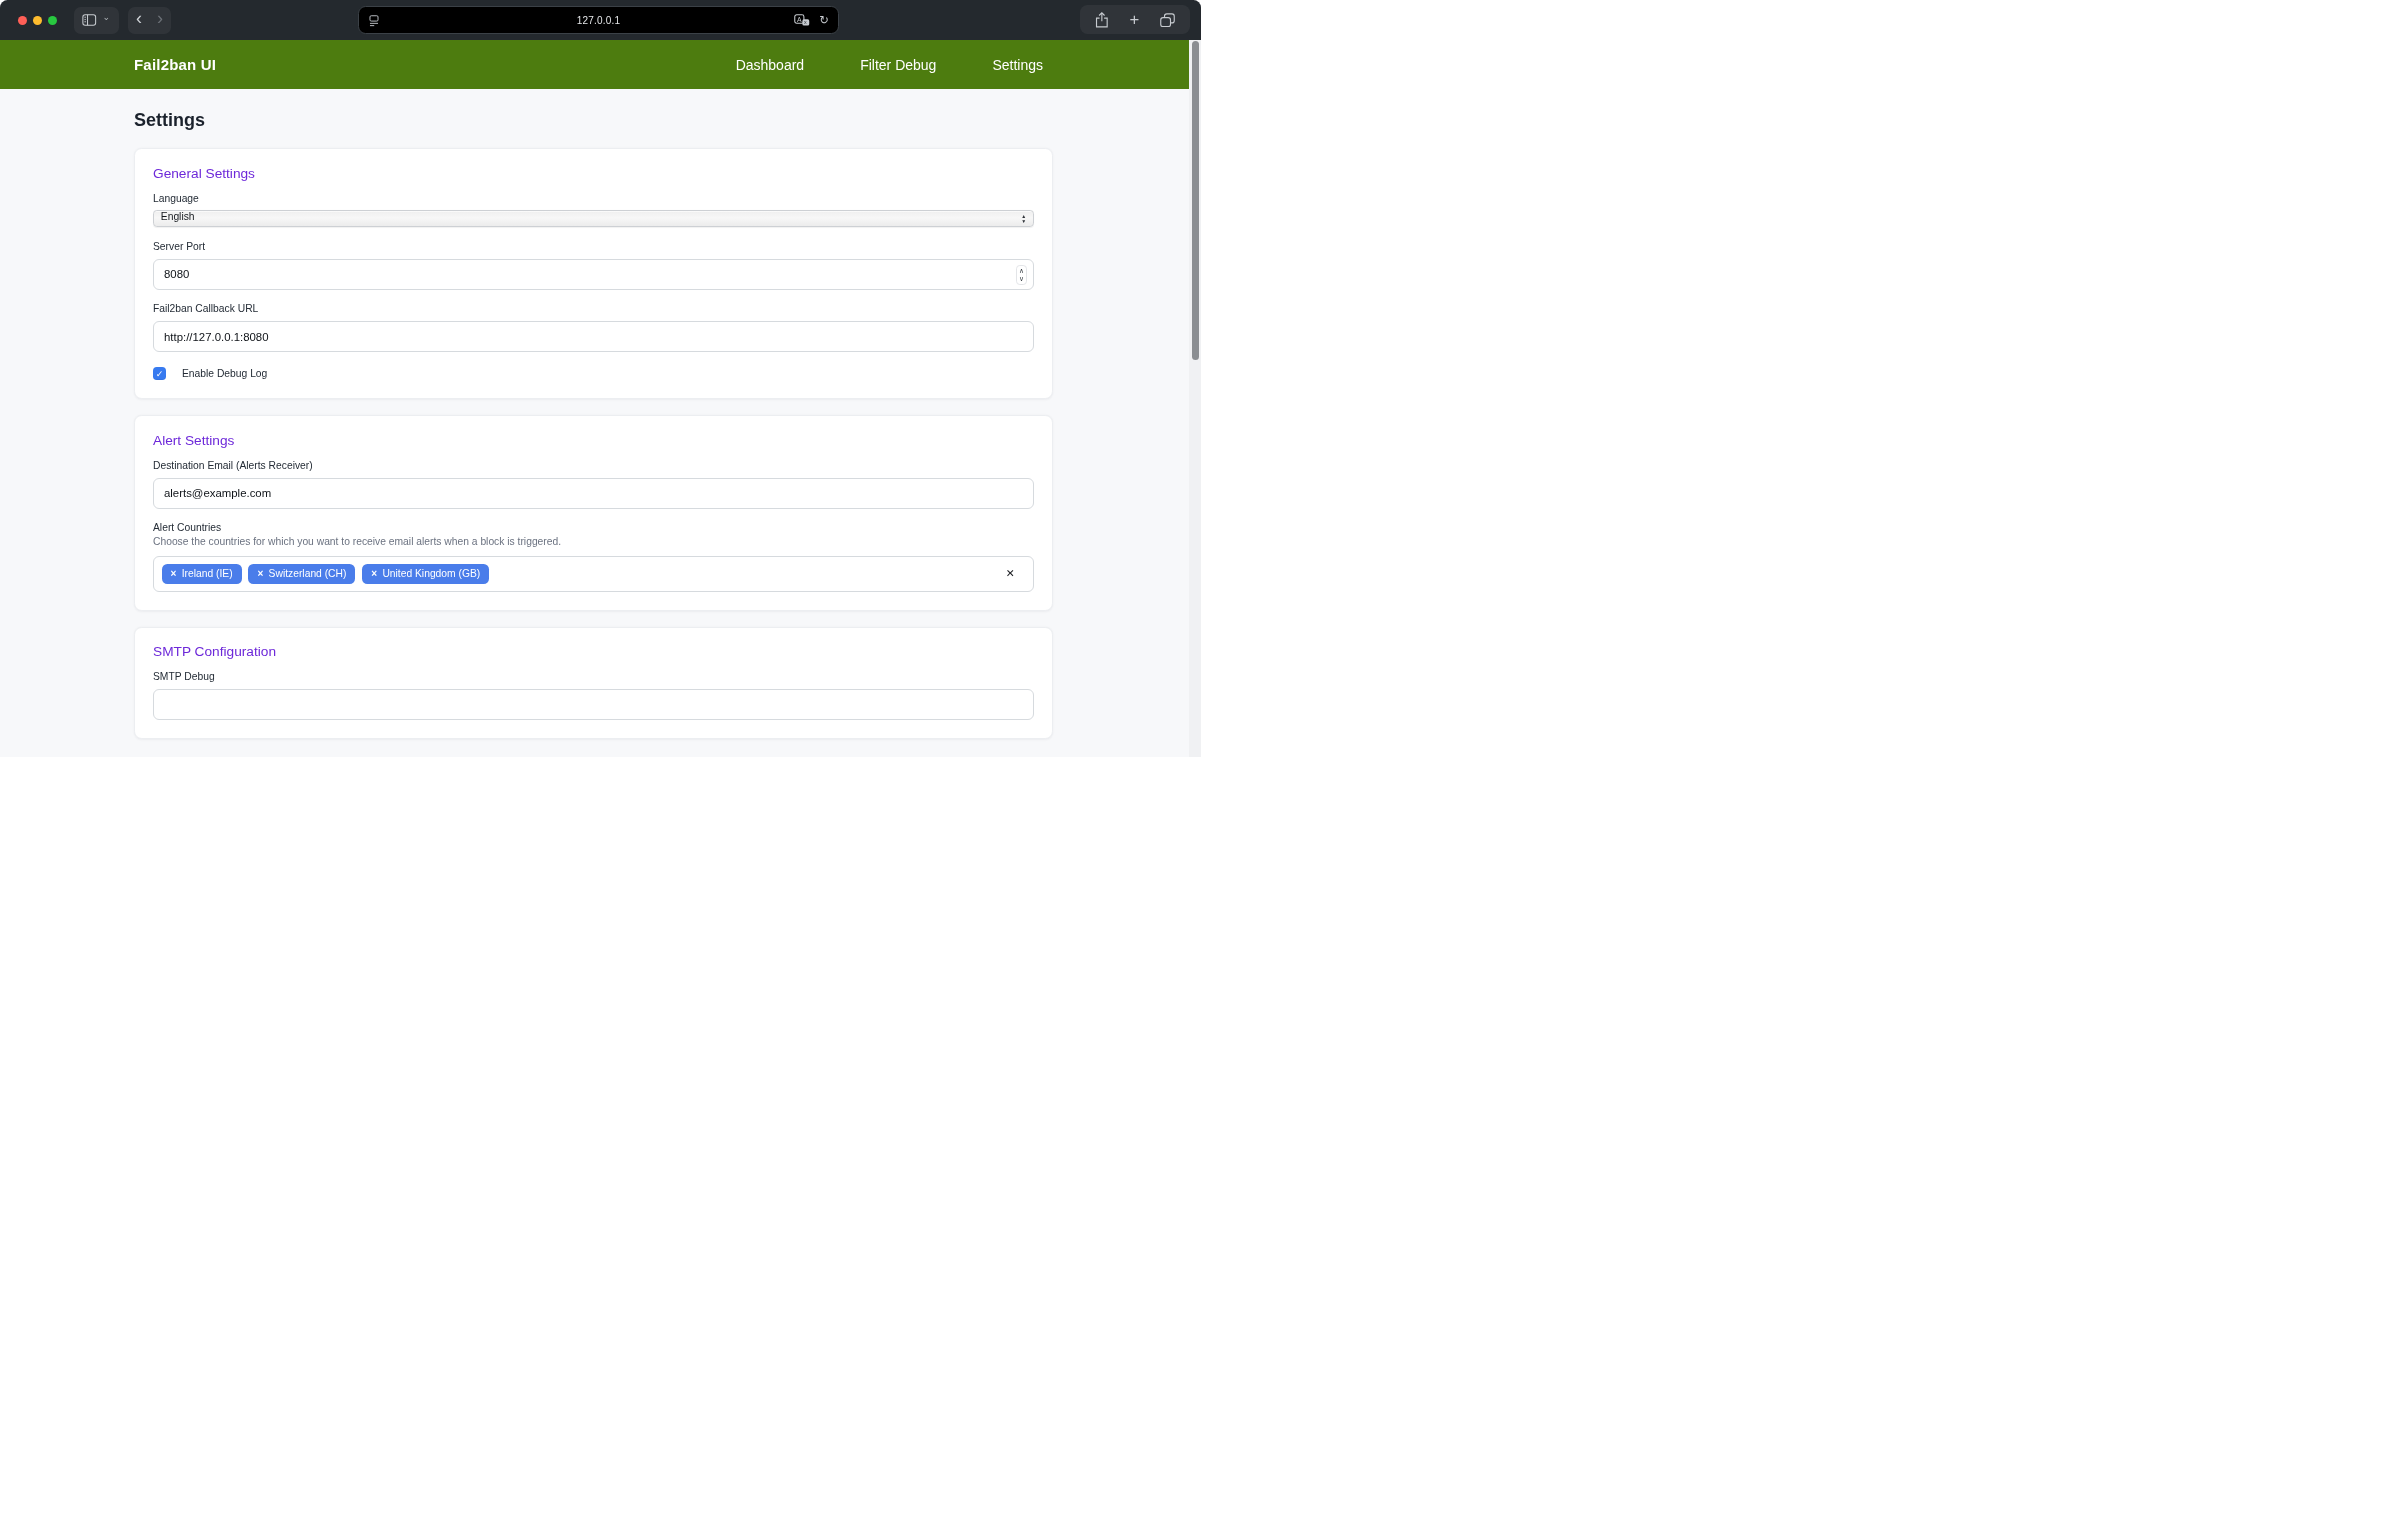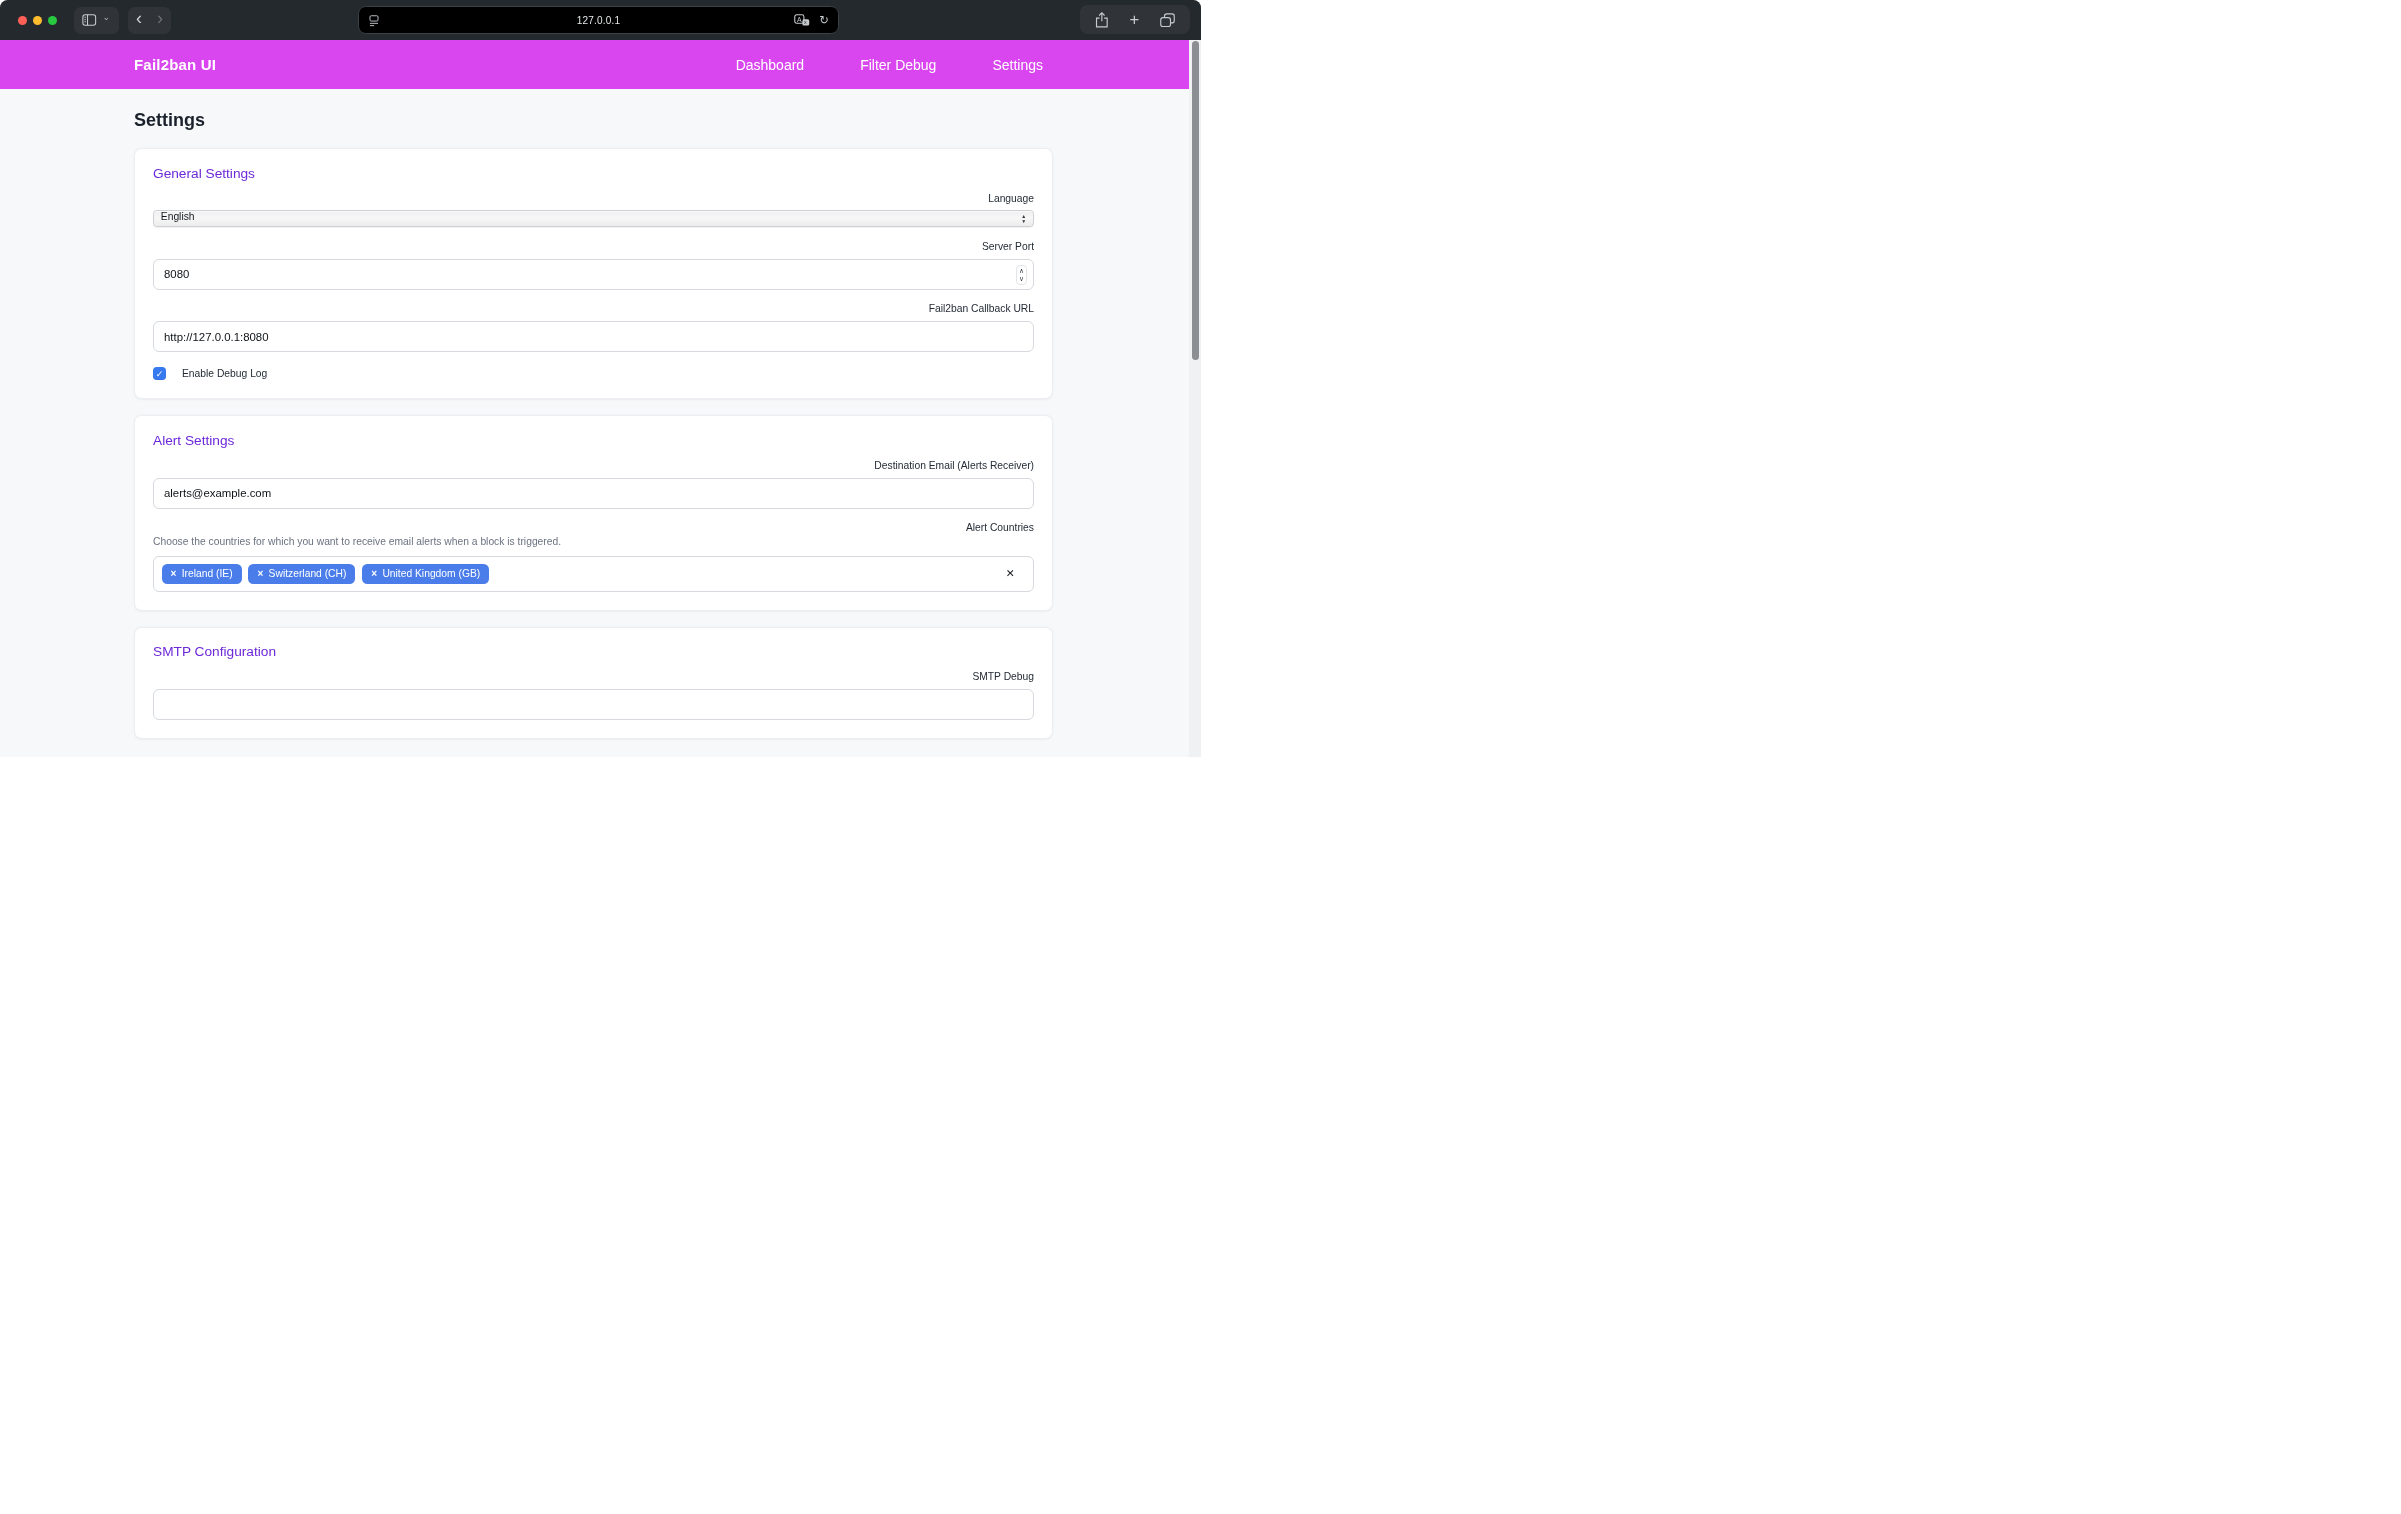--- a/index.html
+++ b/index.html
@@ -59,21 +59,21 @@
 
   .chrome-right {
     position:absolute; right:10.7px; top:5.3px; height:29px;
     background:rgba(255,255,255,0.055); border-radius:7.6px;
     display:flex; align-items:center; gap:21px; padding:0 15px;
   }
   .plus-glyph { font-size:16.7px; color:#c7cbd0; font-weight:300; line-height:15px; margin-top:-1.5px; }
 
   
   .navbar {
-    height:49px; background:#d946ef;
+    height:49px; background:#4d7c0f;
     display:flex; align-items:center; justify-content:space-between;
     padding:0 158px 0 134px;
   }
   .brand { color:#ffffff; font-size:15px; font-weight:700; letter-spacing:0.2px; }
   .nav-links { display:flex; gap:30px; }
   .nav-link { color:#ffffff; font-size:14px; font-weight:400; cursor:pointer;padding-left:26px; }
 
   
   .main {
     height:669px; background:#f7f8fa;
@@ -92,21 +92,20 @@
     padding:16.7px 18px 18px;
     margin-bottom:16px;
   }
   .card h2 {
     font-size:13.7px; font-weight:400; color:#6d28d9;
     margin:0;
   }
   .field-label {
     font-size:10.3px; font-weight:500; color:#242c36;
     margin:13.7px 0 6.8px;
-    text-align:right;
   }
   .help-text { font-size:10.3px; color:#6b7280; margin:1.5px 0 8.4px; }
 
   
   .select {
     height:16.7px; width:100%;
     border:0.8px solid #cdd0d4; border-radius:3.8px;
     background:linear-gradient(#efefef,#f7f7f7 45%,#ececec);
     box-shadow:inset 0 0.8px 0 rgba(255,255,255,.85), 0 0.8px 0.8px rgba(0,0,0,.06);
     display:flex; align-items:flex-start;

